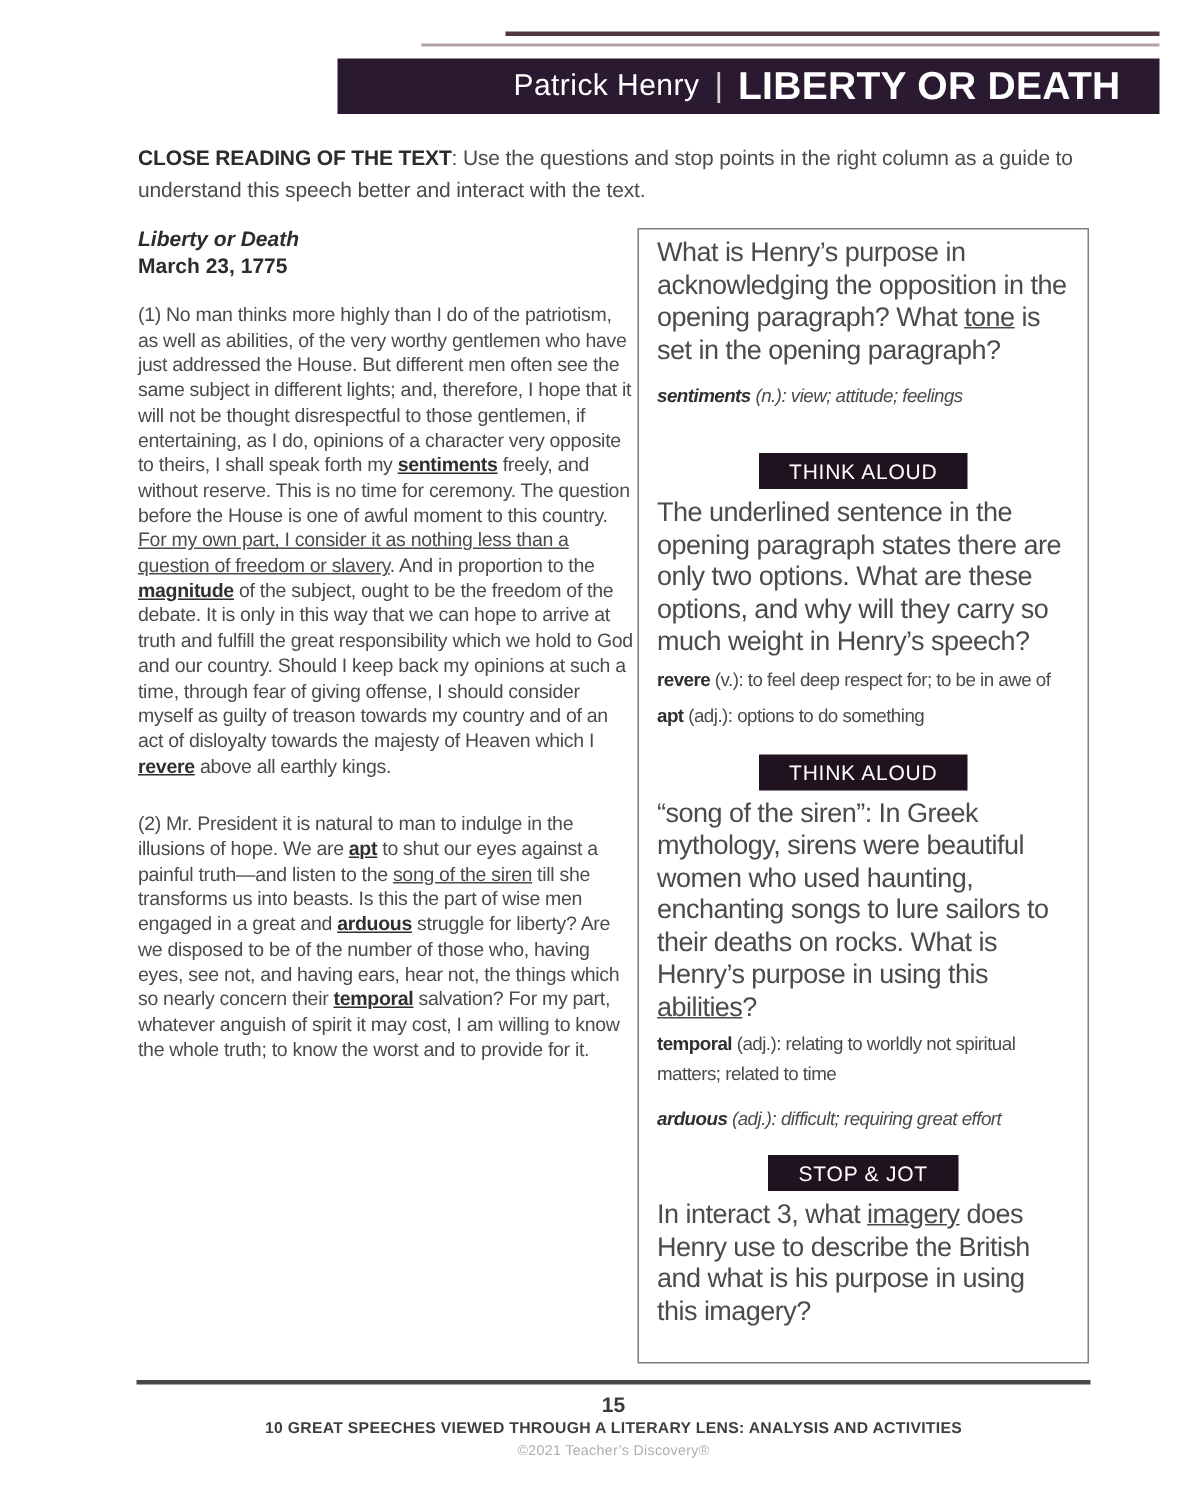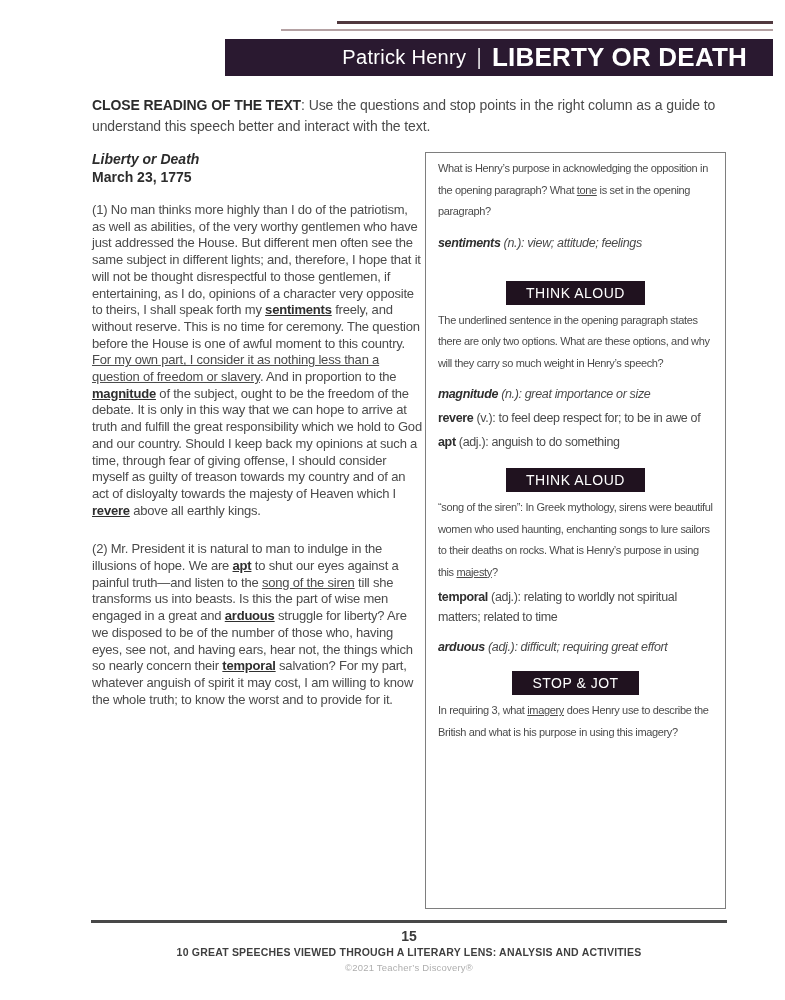--- a/index.html
+++ b/index.html
@@ -45,21 +45,21 @@
   }
   .bar {
     background:#20121f; color:#ffffff; height:24px; line-height:24px;
     font-size:14px; letter-spacing:0.5px; text-align:center;
     width:max-content; margin:0 auto; padding:0 20px;
   }
   .bar-responding { margin-top:11px; }
   .bar-think1 { margin-top:28px; }
   .bar-think2 { margin-top:16px; }
   .bar-stopjot { margin-top:14px; }
-  .sb-text { margin:5px 0 0 0; font-size:11px; line-height:21.5px; letter-spacing:-0.35px; }
+  .sb-text { margin:5px 0 0 0; font-size:18px; line-height:21.5px; letter-spacing:-0.35px; }
   .vocab   { margin:4px 0 0 0; font-size:12.5px; line-height:20px; letter-spacing:-0.35px; }
   .vocab strong { color:#2f2f2f; }
   .vocab-group { margin-top:10px;font-style:italic; }
 
   
   .footer-rule { position:absolute; left:91px; top:920px; width:636px; height:3px; background:#484848; }
   .page-number { position:absolute; left:92px; top:928px; width:634px; text-align:center;
                  font-size:14px; font-weight:700; color:#3a3a3a; }
   .book-title  { position:absolute; left:46px; top:946px; width:726px; text-align:center;
                  font-size:10.5px; font-weight:700; letter-spacing:0.2px; color:#3f3f3f; }
@@ -90,32 +90,31 @@
   </section>
 
   <aside class="sidebar">
     <p class="sb-text"><span>What is Henry’s purpose in acknowledging the opposition in the opening paragraph? What </span><span class="u">tone</span><span> is set in the opening paragraph?</span></p>
 
     <p class="vocab vocab-group"><strong>sentiments</strong><span> (n.): view; attitude; feelings</span></p>
 
     <div class="bar bar-think1">THINK ALOUD</div>
     <p class="sb-text">The underlined sentence in the opening paragraph states there are only two options. What are these options, and why will they carry so much weight in Henry’s speech?</p>
 
-    <p class="vocab vocab-group"><strong>magnitude</strong><span> (n.): great importance or size</span></p>
     <p class="vocab"><strong>revere</strong><span> (v.): to feel deep respect for; to be in awe of</span></p>
-    <p class="vocab"><strong>apt</strong><span> (adj.): anguish to do something</span></p>
+    <p class="vocab"><strong>apt</strong><span> (adj.): options to do something</span></p>
 
     <div class="bar bar-think2">THINK ALOUD</div>
-    <p class="sb-text"><span>“song of the siren”: In Greek mythology, sirens were beautiful women who used haunting, enchanting songs to lure sailors to their deaths on rocks. What is Henry’s purpose in using this </span><span class="u">majesty</span><span>?</span></p>
+    <p class="sb-text"><span>“song of the siren”: In Greek mythology, sirens were beautiful women who used haunting, enchanting songs to lure sailors to their deaths on rocks. What is Henry’s purpose in using this </span><span class="u">abilities</span><span>?</span></p>
 
     <p class="vocab"><strong>temporal</strong><span> (adj.): relating to worldly not spiritual matters; related to time</span></p>
     <p class="vocab vocab-group"><strong>arduous</strong><span> (adj.): difficult; requiring great effort</span></p>
 
     <div class="bar bar-stopjot">STOP &amp; JOT</div>
-    <p class="sb-text"><span>In requiring 3, what </span><span class="u">imagery</span><span> does Henry use to describe the British and what is his purpose in using this imagery?</span></p>
+    <p class="sb-text"><span>In interact 3, what </span><span class="u">imagery</span><span> does Henry use to describe the British and what is his purpose in using this imagery?</span></p>
   </aside>
 
   <footer>
     <div class="footer-rule"></div>
     <div class="page-number">15</div>
     <div class="book-title">10 GREAT SPEECHES VIEWED THROUGH A LITERARY LENS: ANALYSIS AND ACTIVITIES</div>
     <div class="copyright">©2021 Teacher’s Discovery®</div>
   </footer>
 
 </div>

